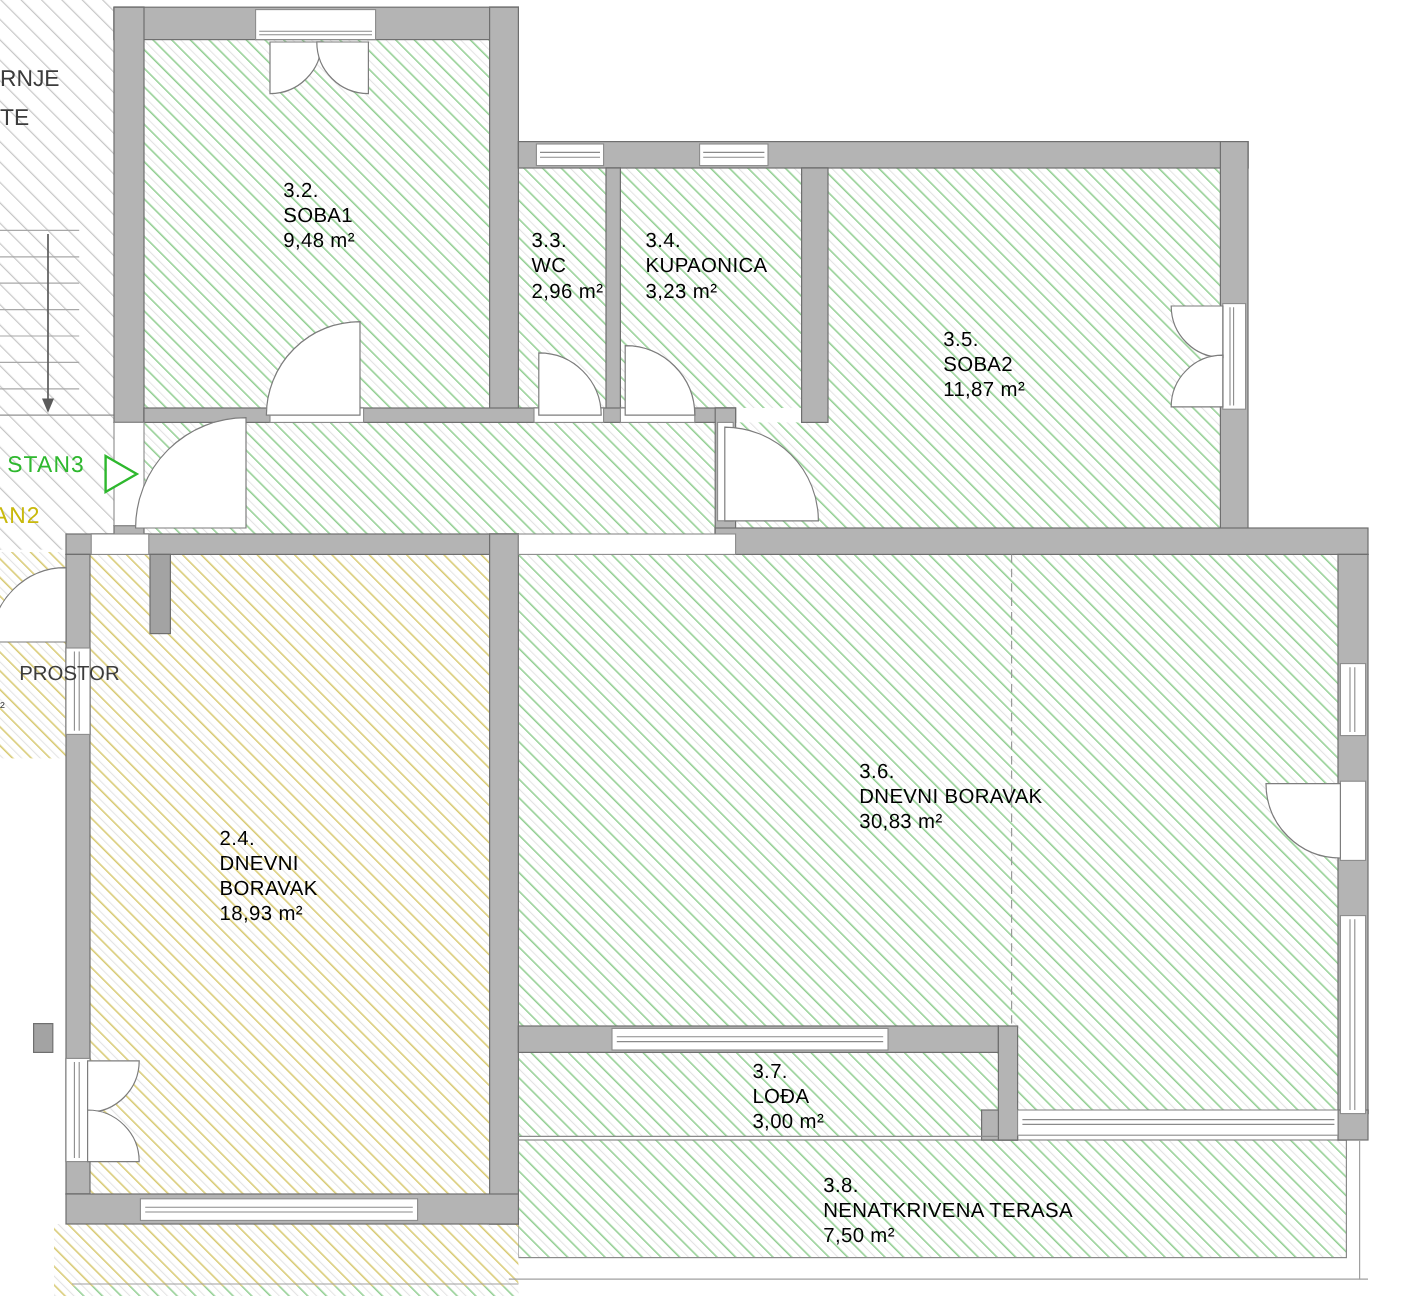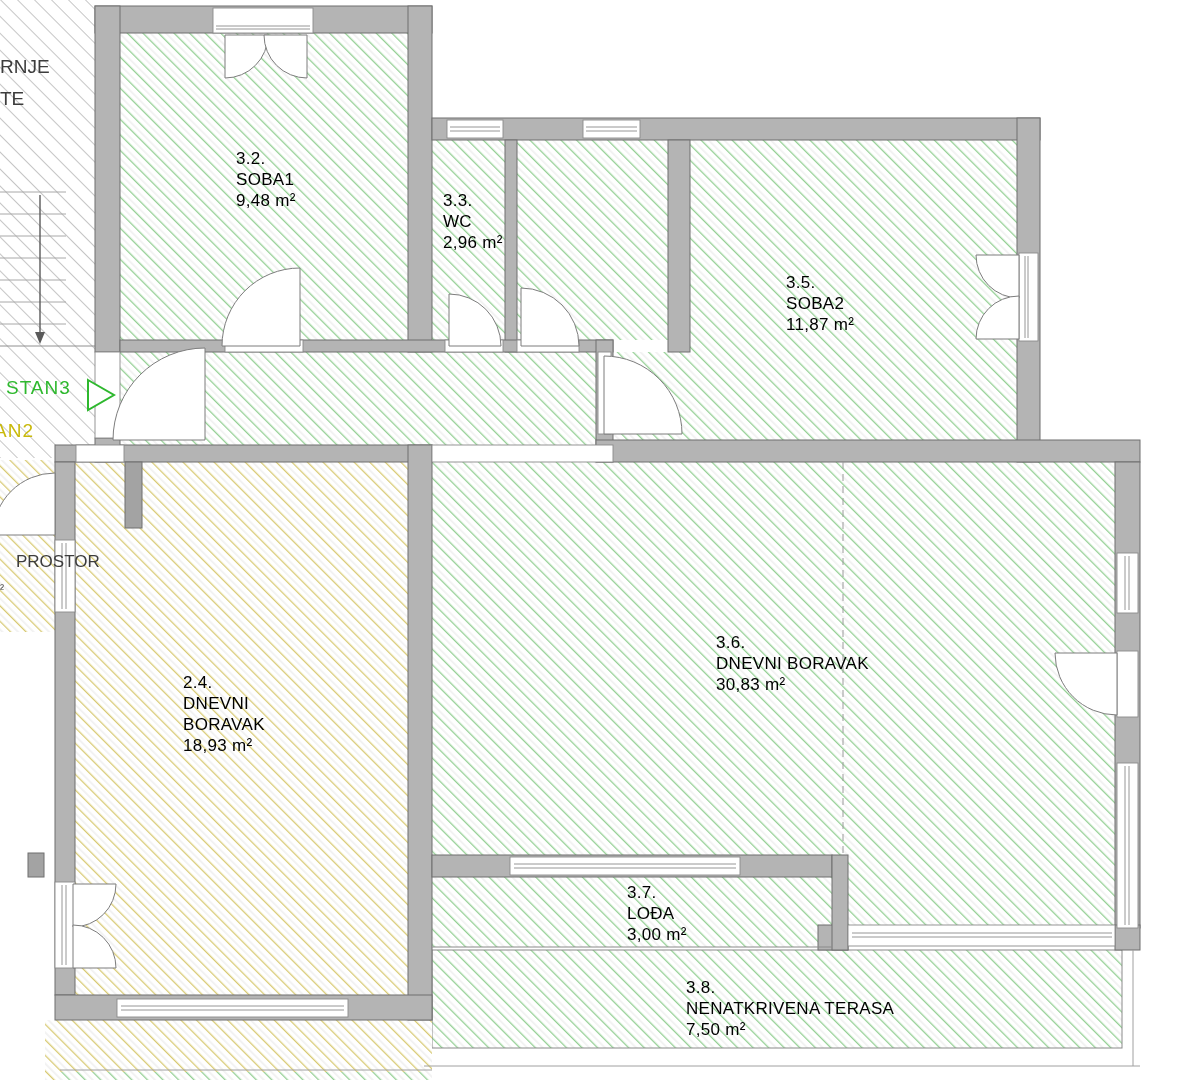--- a/index.html
+++ b/index.html
@@ -1,21 +1,21 @@
 <!DOCTYPE html>
 <html><head>
 <meta charset="utf-8">
 <style>
   html,body{margin:0;padding:0;background:#fff;}
   .plan{position:relative;width:1177px;height:1080px;background:#fff;overflow:hidden;
         font-family:"Liberation Sans",sans-serif;}
   .plan svg{position:absolute;left:0;top:0;}
   .lbl{position:absolute;color:#000000;font-size:17px;line-height:21px;letter-spacing:.3px;white-space:nowrap;}
   .lbl span{display:block;}
-  .lbl.wrap{white-space:normal;max-width:104px;}
+  .lbl.wrap{white-space:normal;max-width:104px;margin-top:16px;}
   .stan{position:absolute;font-size:19px;font-weight:500;letter-spacing:1px;white-space:nowrap;}
   .stan3{color:#2eb82e;}
   .stan2{color:#c9b90c;}
   .frag{position:absolute;color:#3c3c3c;font-size:19px;white-space:nowrap;}
   .frag.small{font-size:17px;padding-left:16px;}
   .frag.sup{font-size:12px;}
 </style>
 </head>
 <body>
 
@@ -180,20 +180,25 @@
   <div class="lbl" style="left:236px;top:148px">
     <span>3.2.</span>
     <span>SOBA1</span>
     <span>9,48 m²</span>
   </div>
   <div class="lbl" style="left:443px;top:190px">
     <span>3.3.</span>
     <span>WC</span>
     <span>2,96 m²</span>
   </div>
+  <div class="lbl" style="left:538px;top:190px">
+    <span>3.4.</span>
+    <span>KUPAONICA</span>
+    <span>3,23 m²</span>
+  </div>
   <div class="lbl" style="left:786px;top:272px">
     <span>3.5.</span>
     <span>SOBA2</span>
     <span>11,87 m²</span>
   </div>
   <div class="lbl wrap" style="left:183px;top:672px">
     <span>2.4.</span>
     <span>DNEVNI BORAVAK</span>
     <span>18,93 m²</span>
   </div>

